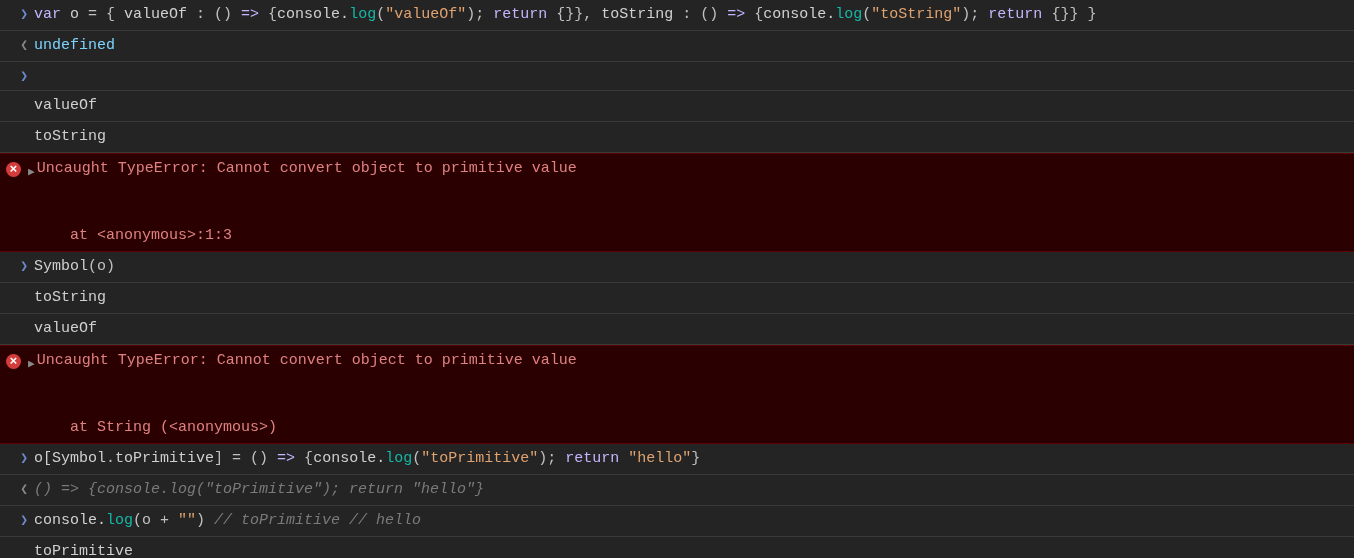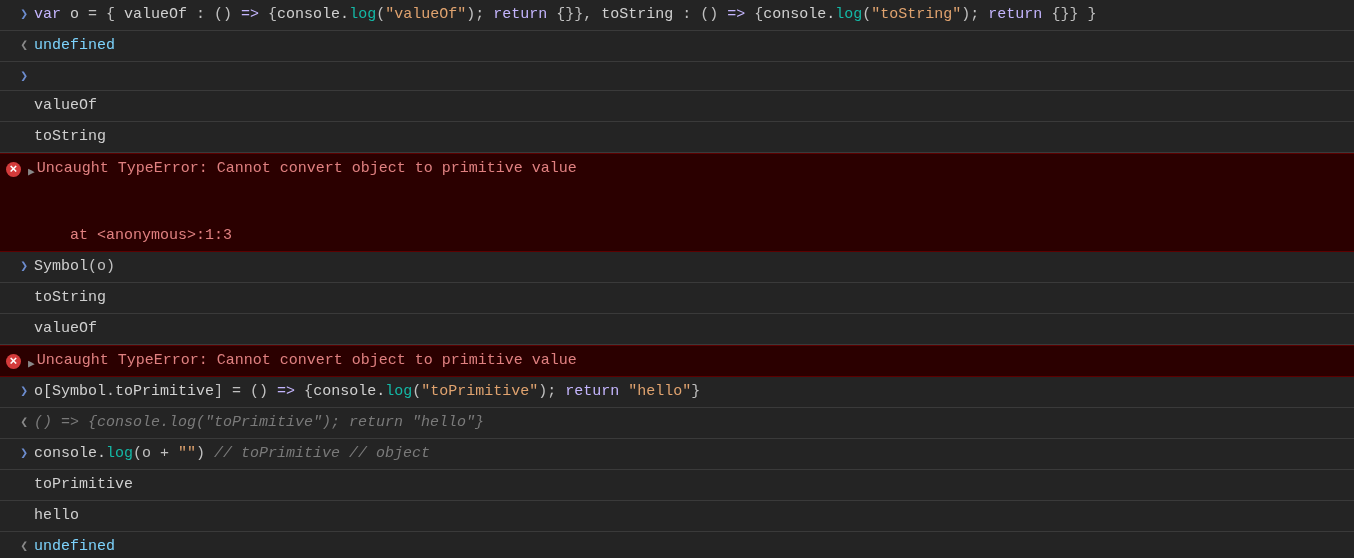--- a/index.html
+++ b/index.html
@@ -129,39 +129,39 @@
       <div class="content"><span class="plain">toString</span></div>
     </div>
     <div class="row">
       <div class="gutter"></div>
       <div class="content"><span class="plain">valueOf</span></div>
     </div>
     <div class="row error">
       <div class="gutter">
         <span class="err-icon"></span>
       </div>
-      <div class="content multiline"><div><span class="expand">▶</span><span class="err-text">Uncaught TypeError: Cannot convert object to primitive value</span></div></div>
+      <div class="content multiline"><div><span class="expand">▶</span><span class="err-text">Uncaught TypeError: Cannot convert object to primitive value</span></div><div class="err-text">    at String (&lt;anonymous&gt;)</div></div>
     </div>
     <div class="row">
       <div class="gutter">
         <span class="arrow in">❯</span>
       </div>
       <div class="content"><span class="plain">o[</span><span class="plain">Symbol</span><span class="op">.</span><span class="plain">toPrimitive</span><span class="op">] = () </span><span class="kw">=&gt;</span><span class="op"> {</span><span class="plain">console.</span><span class="fn">log</span><span class="op">(</span><span class="str">"toPrimitive"</span><span class="op">); </span><span class="kw">return</span><span class="op"> </span><span class="str">"hello"</span><span class="op">}</span></div>
     </div>
     <div class="row">
       <div class="gutter">
         <span class="arrow out">❮</span>
       </div>
       <div class="content"><span class="dim-italic">() =&gt; {console.log("toPrimitive"); return "hello"}</span></div>
     </div>
     <div class="row">
       <div class="gutter">
         <span class="arrow in">❯</span>
       </div>
-      <div class="content"><span class="plain">console.</span><span class="fn">log</span><span class="op">(o + </span><span class="str">""</span><span class="op">) </span><span class="dim-italic">// toPrimitive // object</span></div>
+      <div class="content"><span class="plain">console.</span><span class="fn">log</span><span class="op">(o + </span><span class="str">""</span><span class="op">) </span><span class="dim-italic">// toPrimitive // hello</span></div>
     </div>
     <div class="row">
       <div class="gutter"></div>
       <div class="content"><span class="plain">toPrimitive</span></div>
     </div>
     <div class="row">
       <div class="gutter"></div>
       <div class="content"><span class="plain">hello</span></div>
     </div>
     <div class="row">

